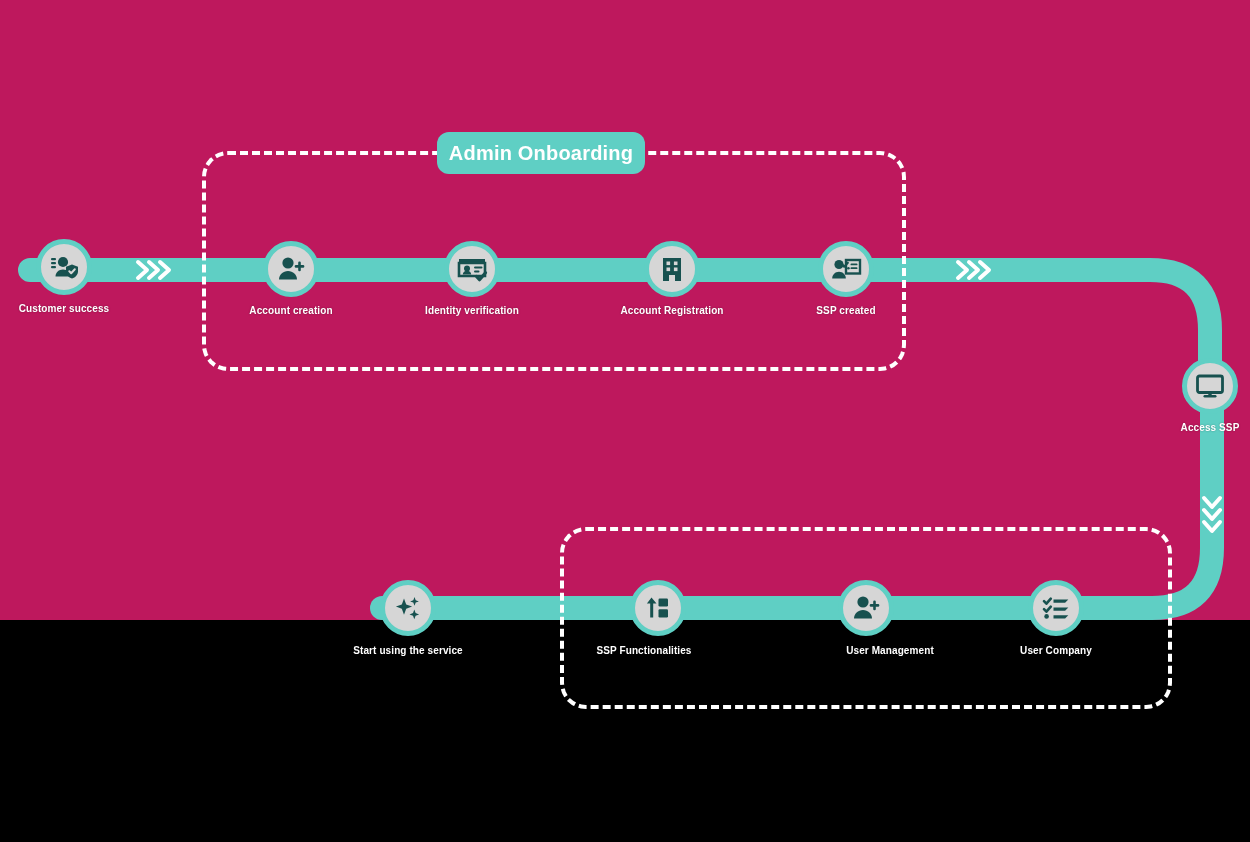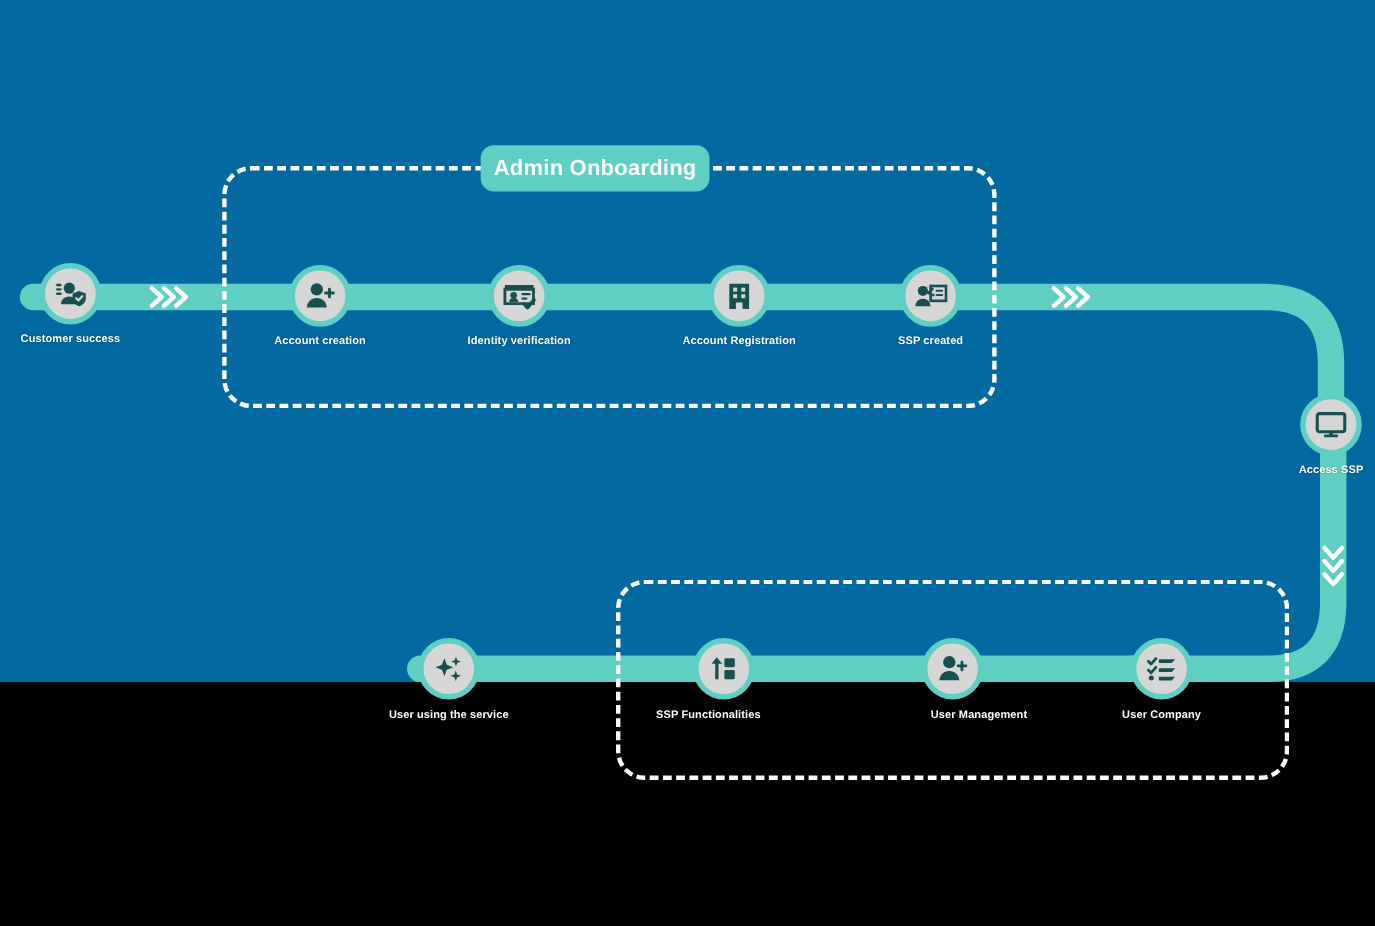--- a/index.html
+++ b/index.html
@@ -5,21 +5,21 @@
   * { box-sizing: border-box; margin: 0; padding: 0; }
   html, body {
     width: 1250px; height: 842px;
     background: #000000;
     font-family: "Liberation Sans", sans-serif;
     overflow: hidden;
   }
   #stage {
     position: relative;
     width: 1250px; height: 620px;
-    background: #0369a1;
+    background: #be185d;
     padding-left: 28px;
   }
   #flowsvg {
     position: absolute; left: 0; top: 0;
     width: 1250px; height: 842px;
   }
 
   
   .node {
     position: absolute;
@@ -220,21 +220,21 @@
     <span>
       <svg width="30" height="30" viewBox="0 0 30 30">
         <g class="ic">
           <path d="M11 5.5l2.2 5.9 5.9 2.2-5.9 2.2-2.2 5.9-2.2-5.9L2.9 13.6l5.9-2.2z"></path>
           <path d="M21.5 4l1.2 3.2L25.9 8.4l-3.2 1.2-1.2 3.2-1.2-3.2L17.1 8.4l3.2-1.2z"></path>
           <path d="M21.3 16.6l1.3 3.5 3.5 1.3-3.5 1.3-1.3 3.5-1.3-3.5-3.5-1.3 3.5-1.3z"></path>
         </g>
       </svg>
     </span>
   </div>
-  <div class="node-label" style="left:408px; top:645px;">User using the service</div>
+  <div class="node-label" style="left:408px; top:645px;">Start using the service</div>
 
   <div class="node" style="left:630px; top:580px;">
     <span>
       <svg width="30" height="30" viewBox="0 0 30 30">
         <g class="ic">
           <path d="M8.5 4.5l5 6h-3.3v14H7.2v-14H3.9z"></path>
           <rect x="15.5" y="5.5" width="9.5" height="8" rx="1.2"></rect>
           <rect x="15.5" y="16.2" width="9.5" height="8.3" rx="1.2"></rect>
         </g>
       </svg>

